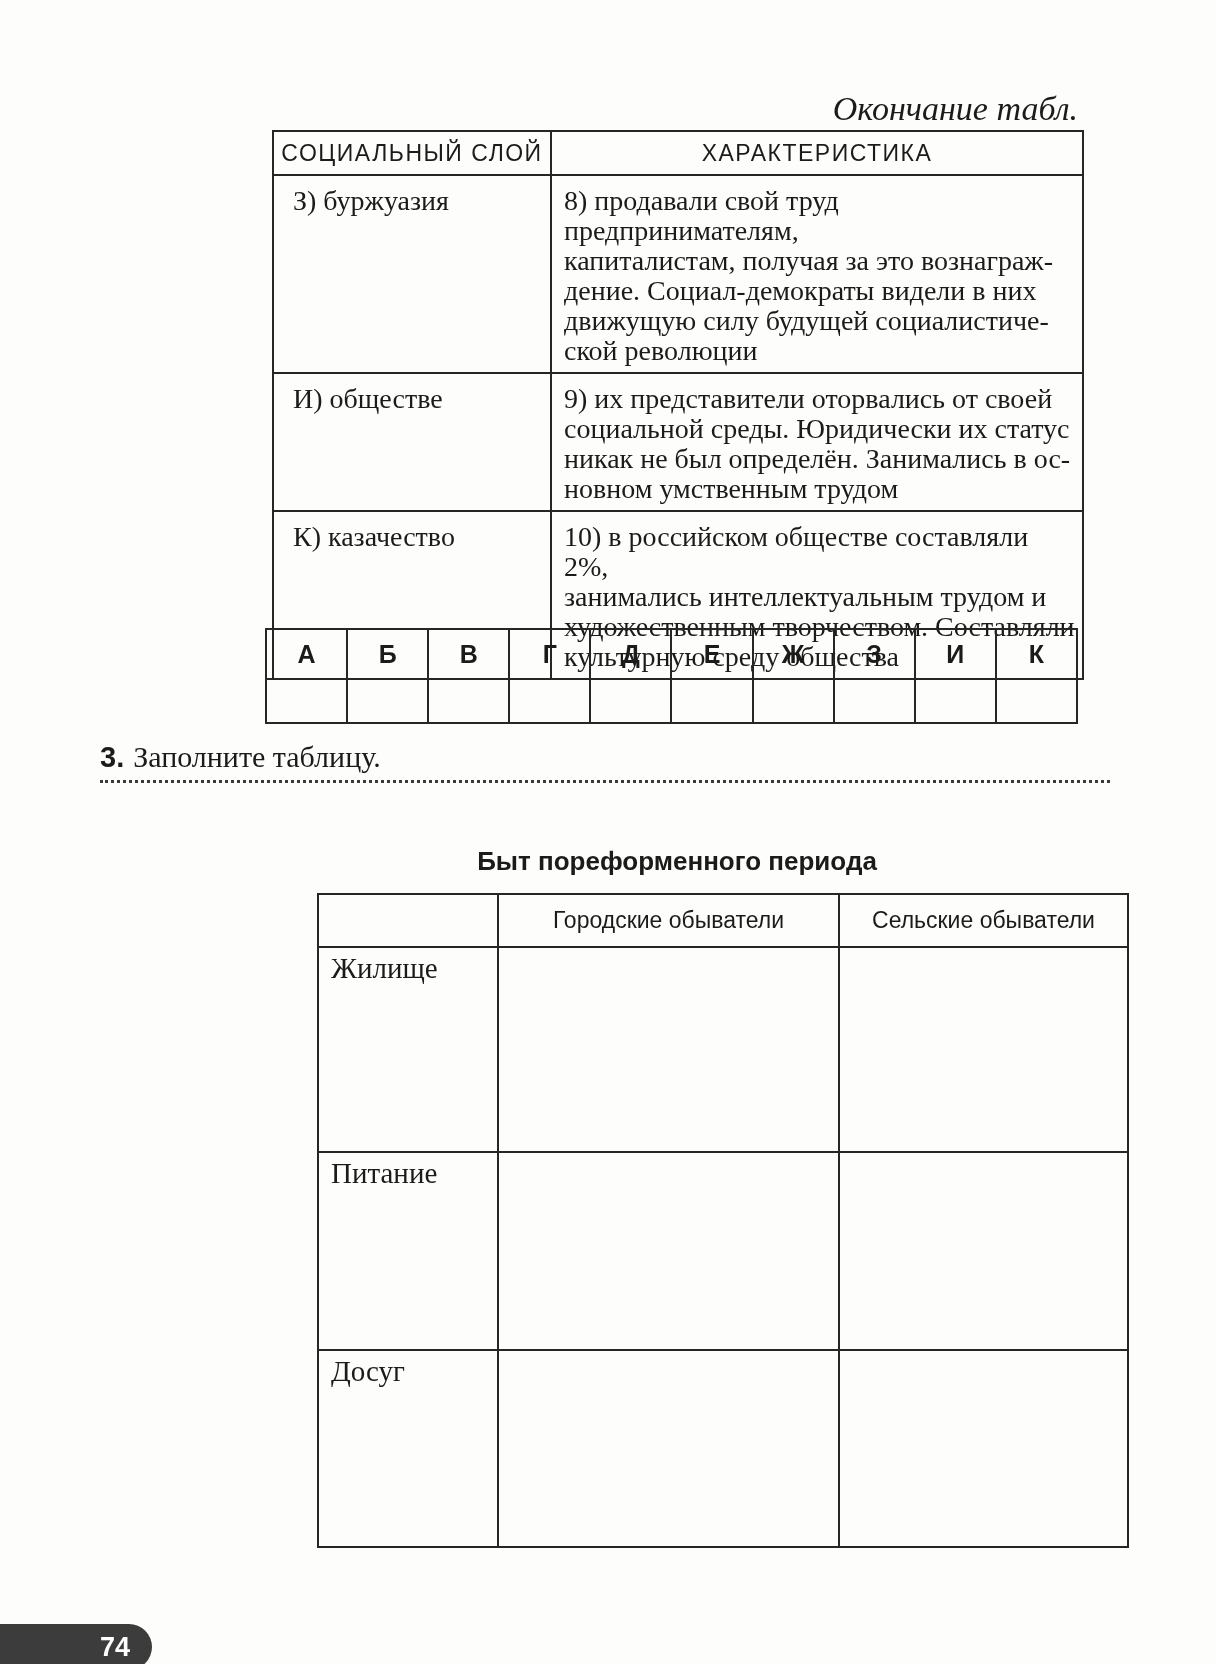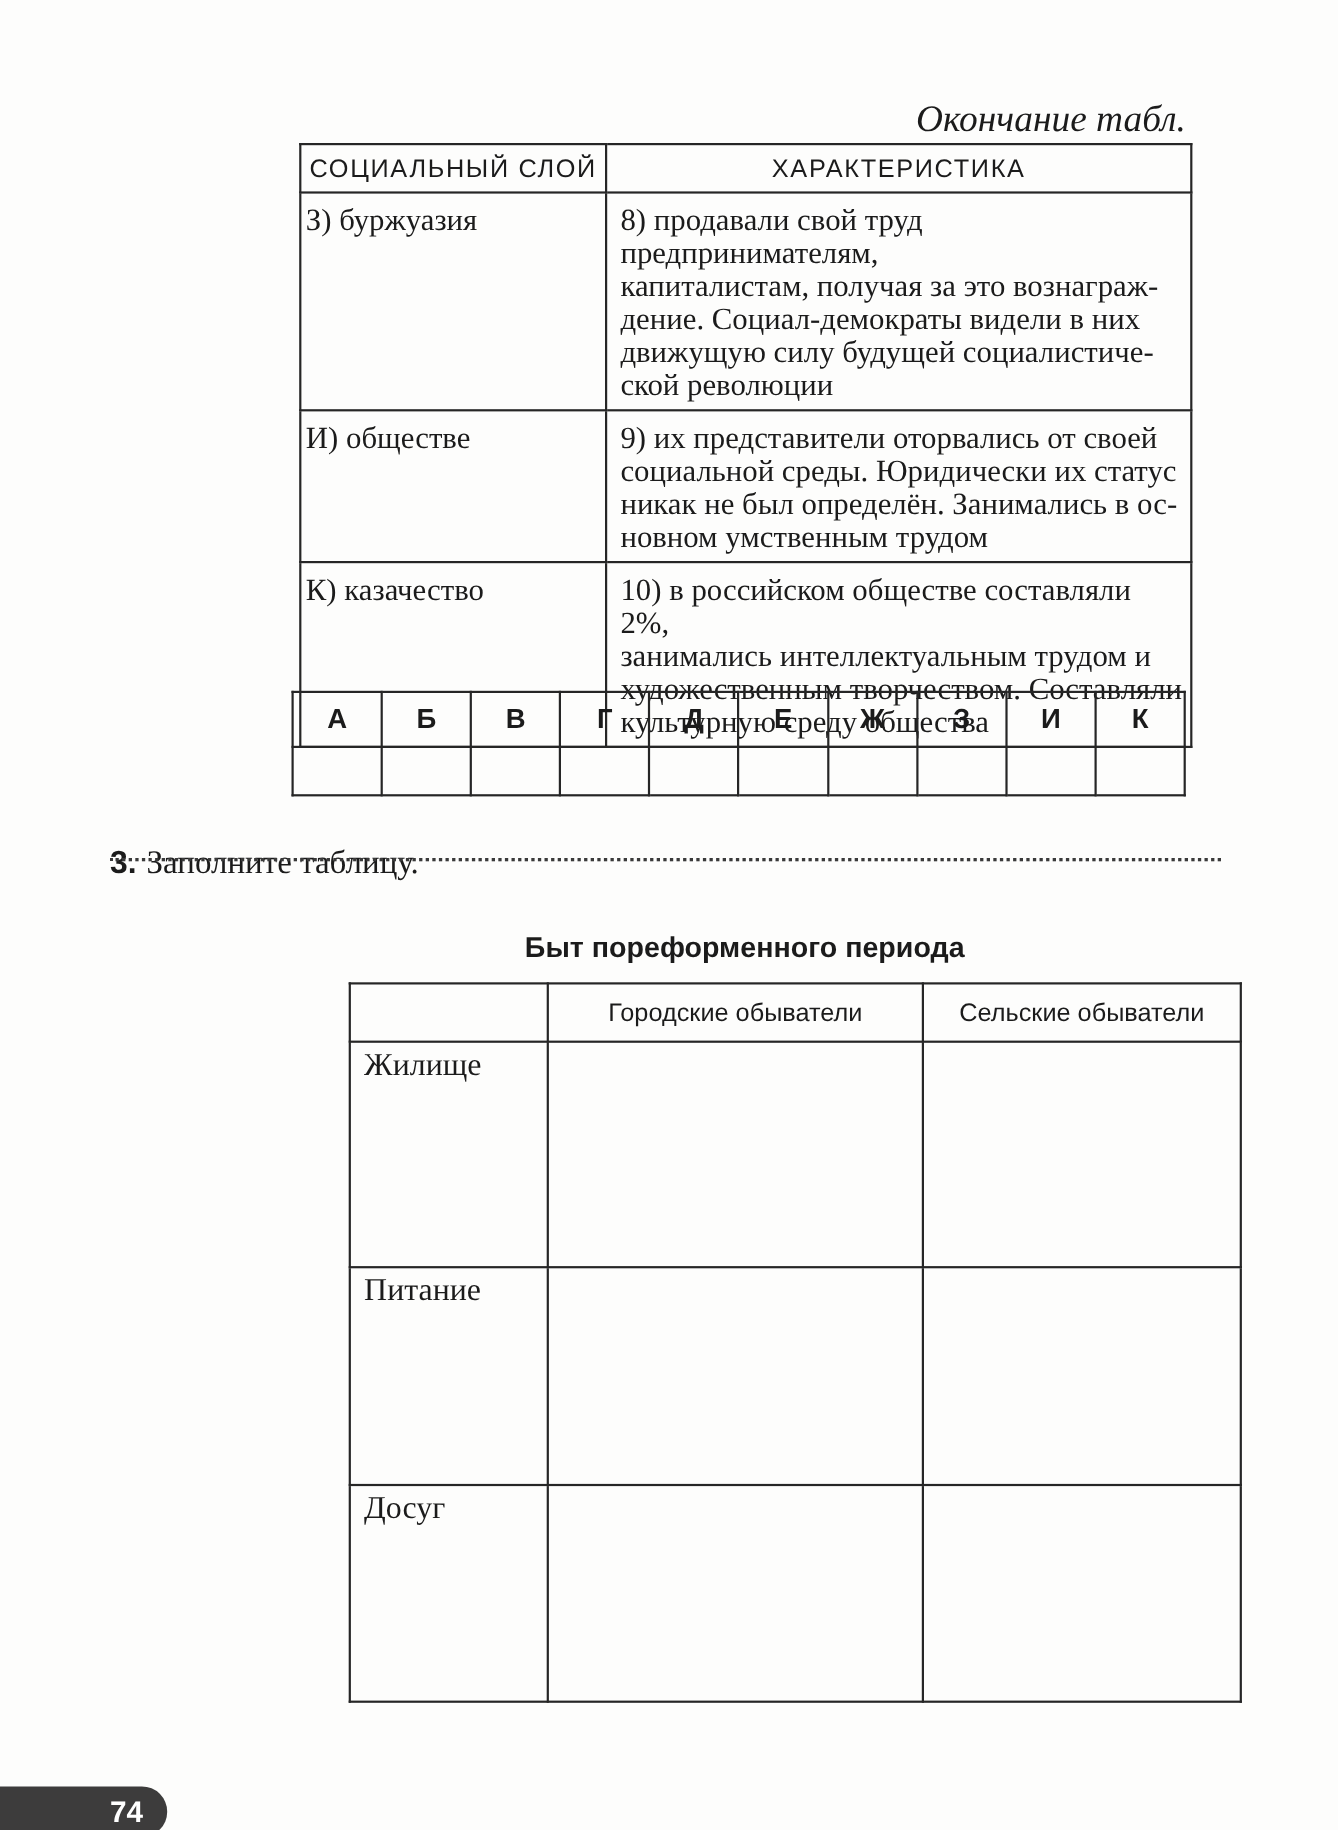--- a/index.html
+++ b/index.html
@@ -19,34 +19,34 @@
   table{border-collapse:collapse;}
   .social-table{
     position:absolute;top:130px;left:272px;width:810px;table-layout:fixed;
   }
   .social-table th,.social-table td{border:2px solid #262626;}
   .social-table th{
     font-family:"Liberation Sans",sans-serif;font-weight:normal;
     font-size:23px;letter-spacing:1.5px;height:40px;
   }
   .social-table td{vertical-align:top;font-size:28px;line-height:30px;}
-  .social-table td.layer{padding:10px 8px 6px 4px;}
+  .social-table td.layer{padding:10px 8px 6px 19px;}
   .social-table td.char{padding:10px 6px 6px 12px;white-space:pre-line;margin-left:42px;}
   
   .answer-grid{
     position:absolute;top:628px;left:265px;width:813px;table-layout:fixed;
   }
   .answer-grid td{border:2px solid #262626;text-align:center;}
   .answer-grid tr.letters td{
     height:46px;font-family:"Liberation Sans",sans-serif;
     font-weight:bold;font-size:25px;
   }
   .answer-grid tr.blanks td{height:40px;}
   
-  .task-heading{position:absolute;top:740px;left:100px;font-size:30px;margin-top:28px;}
+  .task-heading{position:absolute;top:740px;left:100px;font-size:30px;}
   .task-num{font-family:"Liberation Sans",sans-serif;font-weight:bold;font-size:29px;}
   .task-text{font-family:"Liberation Serif",serif;margin-left:9px;}
   .dotted-rule{
     position:absolute;top:780px;left:100px;width:1010px;height:0;
     border-top:3px dotted #3a3a3a;
   }
   
   .byt-title{
     position:absolute;top:846px;left:272px;width:810px;text-align:center;
     font-family:"Liberation Sans",sans-serif;font-weight:bold;font-size:26px;

